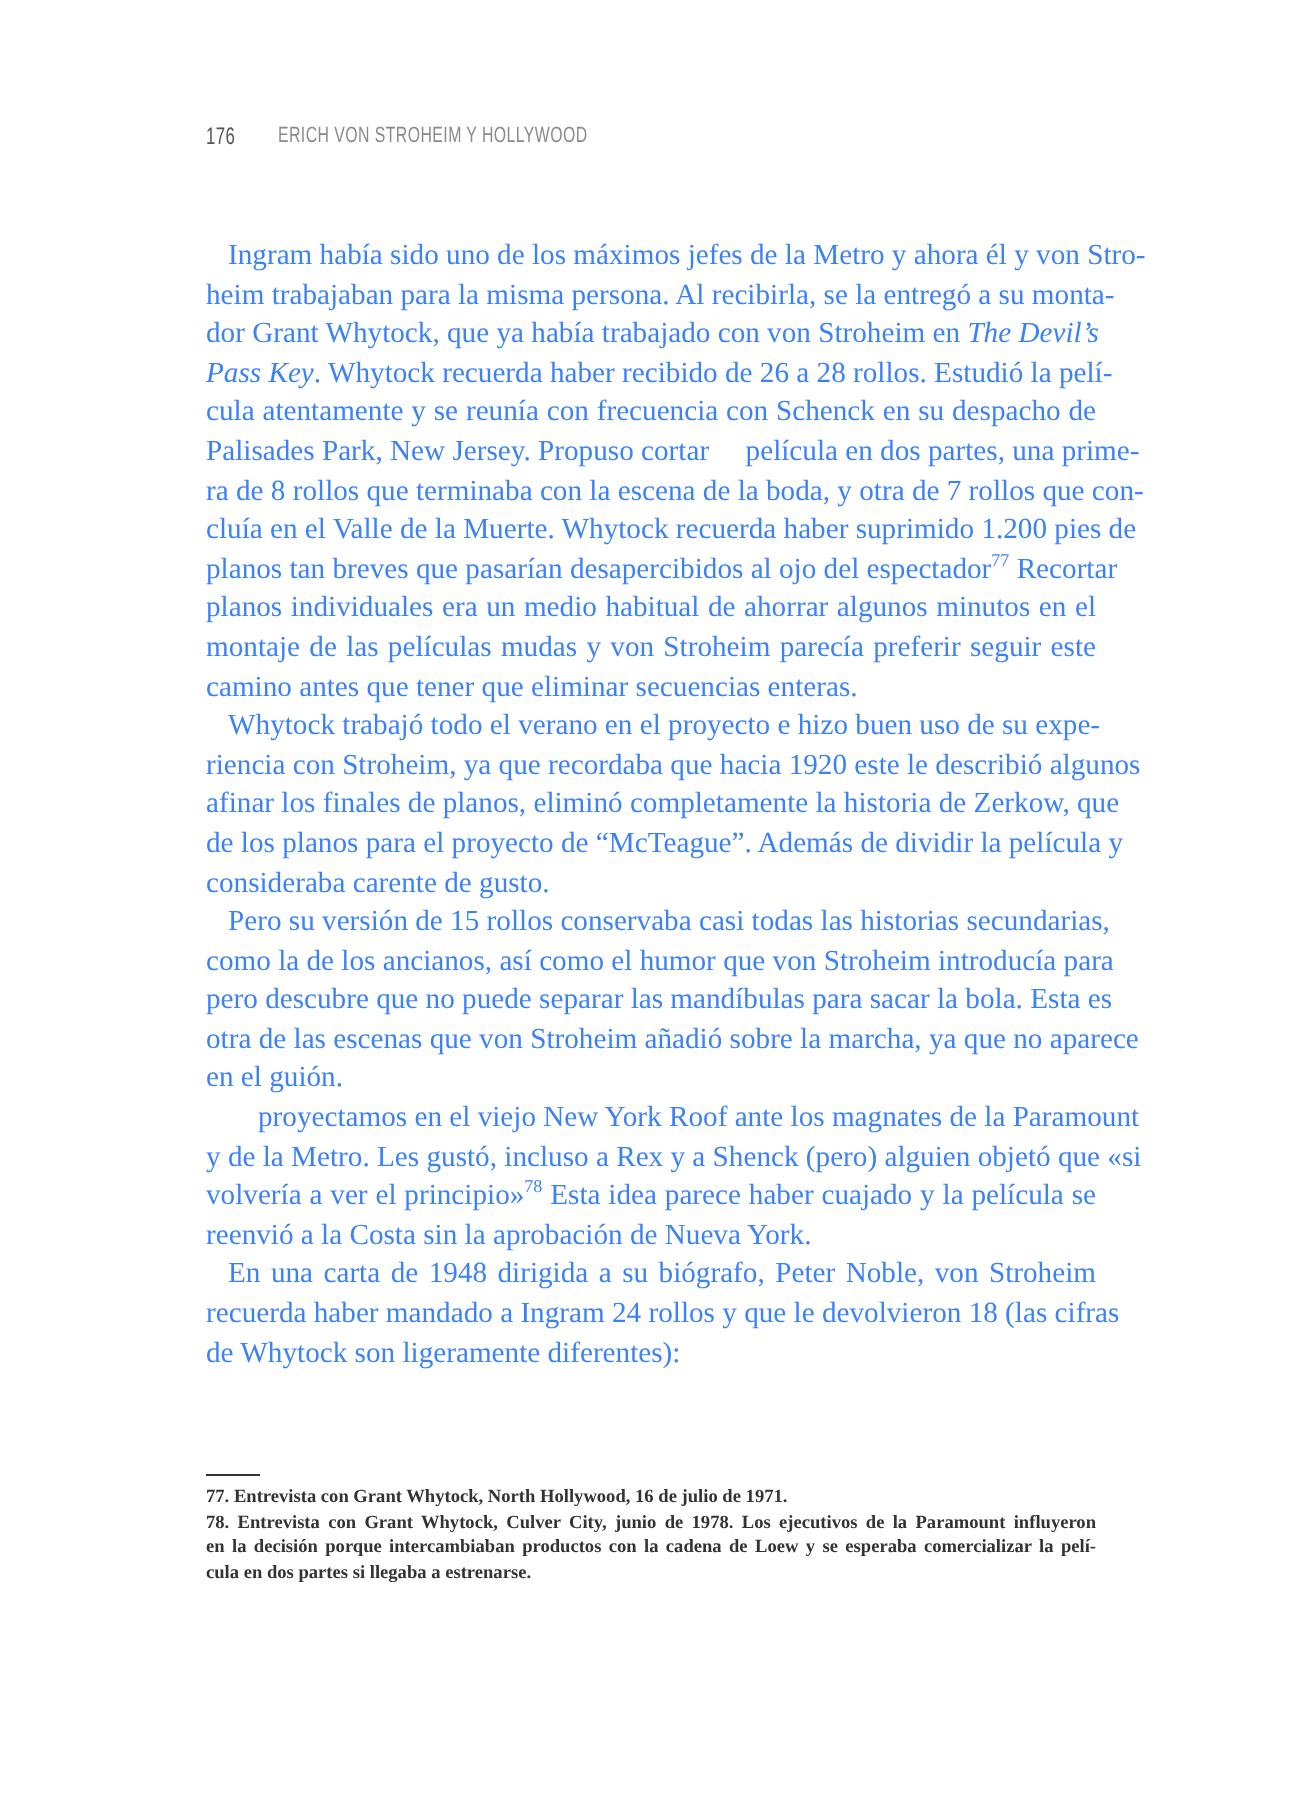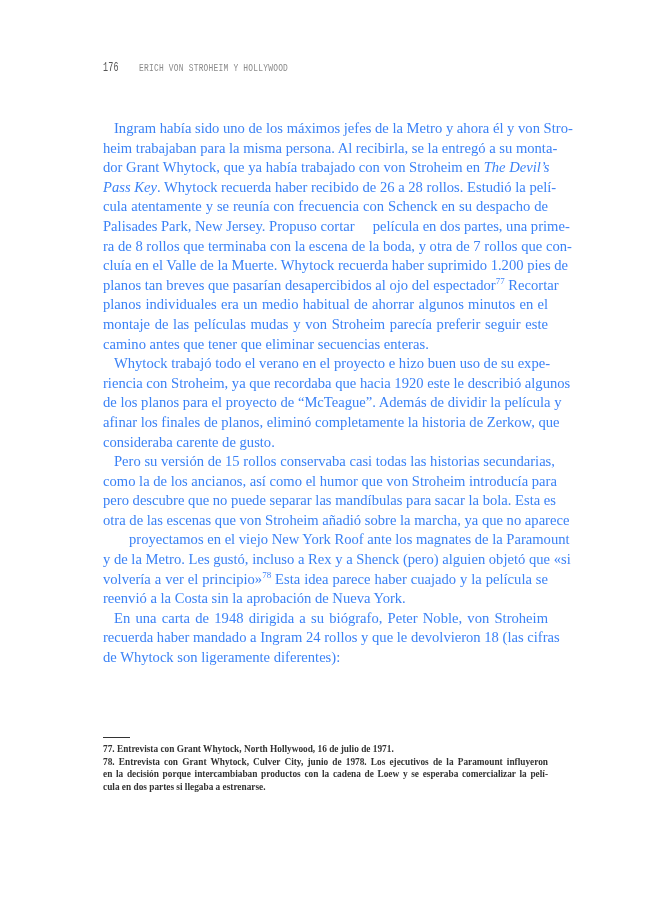--- a/index.html
+++ b/index.html
@@ -16,21 +16,21 @@
       color: #2a2a2a;
     }
     .running-header {
       position: absolute;
       left: 103px;
       top: 58px;
       height: 20px;
       display: flex;
       align-items: center;
       color: #7a7a7a;
-      font-family: Liberation Mono, monospace;
+      font-family: Liberation Sans, sans-serif;
       font-size: 11px;
       letter-spacing: 0.3px;
     }
     .running-header .folio {
       font-size: 12px;
       color: #555;
       width: 36px;
       transform: scaleX(0.7);
       transform-origin: left center;
     }
@@ -121,28 +121,29 @@
   <span class="line" style="white-space:pre;">Palisades Park, New Jersey. Propuso cortar     película en dos partes, una prime-</span>
   <span class="line">ra de 8 rollos que terminaba con la escena de la boda, y otra de 7 rollos que con-</span>
   <span class="line">cluía en el Valle de la Muerte. Whytock recuerda haber suprimido 1.200 pies de</span>
   <span class="line"><span>planos tan breves que pasarían desapercibidos al ojo del espectador</span><sup>77</sup> <span>Recortar</span></span>
   <span class="line">planos individuales era un medio habitual de ahorrar algunos minutos en el</span>
   <span class="line">montaje de las películas mudas y von Stroheim parecía preferir seguir este</span>
   <span class="line last">camino antes que tener que eliminar secuencias enteras.</span>
 
   <span class="line indent">Whytock trabajó todo el verano en el proyecto e hizo buen uso de su expe-</span>
   <span class="line">riencia con Stroheim, ya que recordaba que hacia 1920 este le describió algunos</span>
+  <span class="line">afinar los finales de planos, eliminó completamente la historia de Zerkow, que</span>
   <span class="line">de los planos para el proyecto de “McTeague”. Además de dividir la película y</span>
-  <span class="line">afinar los finales de planos, eliminó completamente la historia de Zerkow, que</span>
   <span class="line last">consideraba carente de gusto.</span>
 
   <span class="line indent">Pero su versión de 15 rollos conservaba casi todas las historias secundarias,</span>
   <span class="line">como la de los ancianos, así como el humor que von Stroheim introducía para</span>
   <span class="line">pero descubre que no puede separar las mandíbulas para sacar la bola. Esta es</span>
   <span class="line">otra de las escenas que von Stroheim añadió sobre la marcha, ya que no aparece</span>
+  <span class="line last">en el guión.</span>
 
   <span class="line indent-big">proyectamos en el viejo New York Roof ante los magnates de la Paramount</span>
   <span class="line">y de la Metro. Les gustó, incluso a Rex y a Shenck (pero) alguien objetó que «si</span>
   <span class="line"><span>volvería a ver el principio»</span><sup>78</sup> <span>Esta idea parece haber cuajado y la película se</span></span>
   <span class="line last">reenvió a la Costa sin la aprobación de Nueva York.</span>
 
   <span class="line indent">En una carta de 1948 dirigida a su biógrafo, Peter Noble, von Stroheim</span>
   <span class="line">recuerda haber mandado a Ingram 24 rollos y que le devolvieron 18 (las cifras</span>
   <span class="line last">de Whytock son ligeramente diferentes):</span>
 

